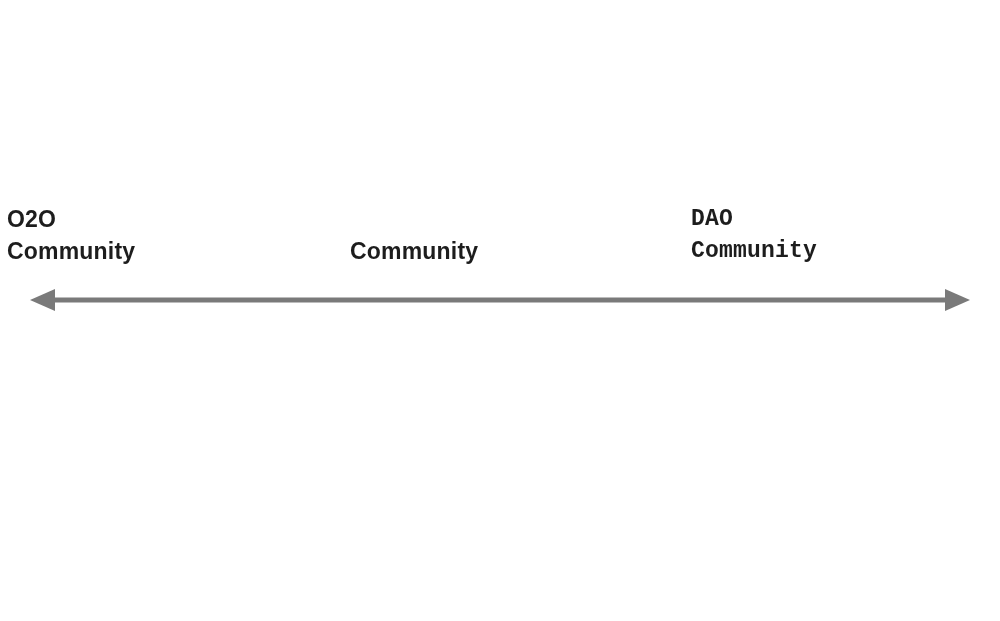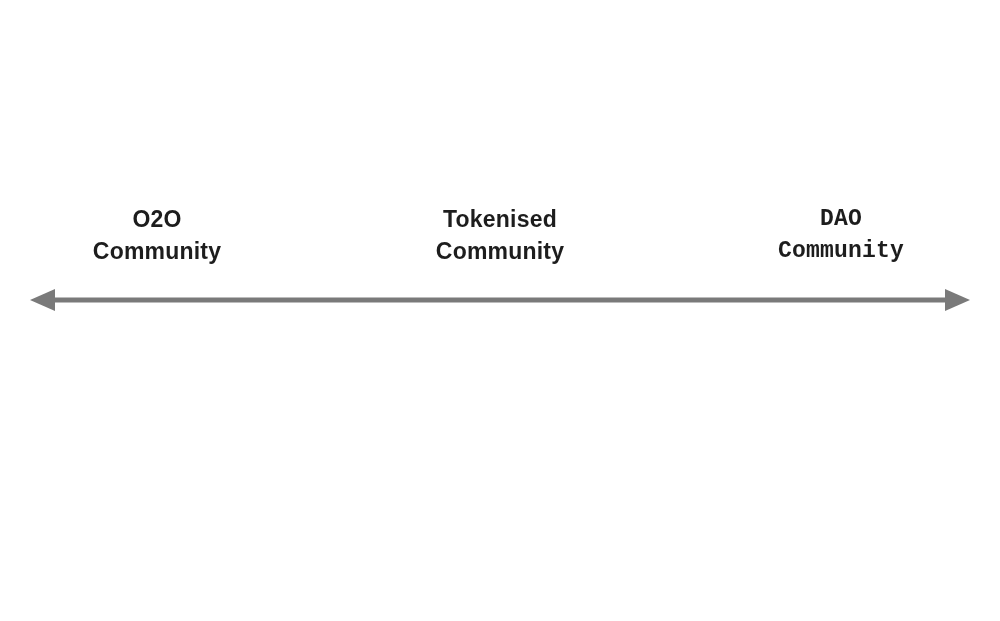--- a/index.html
+++ b/index.html
@@ -12,21 +12,21 @@
     width: 1000px;
     height: 621px;
     background: #ffffff;
     font-family: "Liberation Sans", "DejaVu Sans", sans-serif;
     overflow: hidden;
   }
   .label {
     position: absolute;
     top: 203px;
     width: 300px;
-    text-align: center;
+    text-align: left;
     font-size: 23px;
     font-weight: 600;
     line-height: 32px;
     color: #1d1d1d;
     letter-spacing: 0.2px;
   }
   .label-left   { left: 7px;   }
   .label-center { left: 350px; }
   .label-right  { left: 691px; font-family: Liberation Mono, monospace; }
   .arrow-wrap {
@@ -41,21 +41,21 @@
 <body>
 
 <div class="canvas">
 
   <div class="label label-left">
     <span>O2O</span><br>
     <span>Community</span>
   </div>
 
   <div class="label label-center">
-    <span>Tokenised</span><br>
+    <br>
     <span>Community</span>
   </div>
 
   <div class="label label-right">
     <span>DAO</span><br>
     <span>Community</span>
   </div>
 
   <div class="arrow-wrap">
     <svg width="1000" height="40" viewBox="0 0 1000 40">

